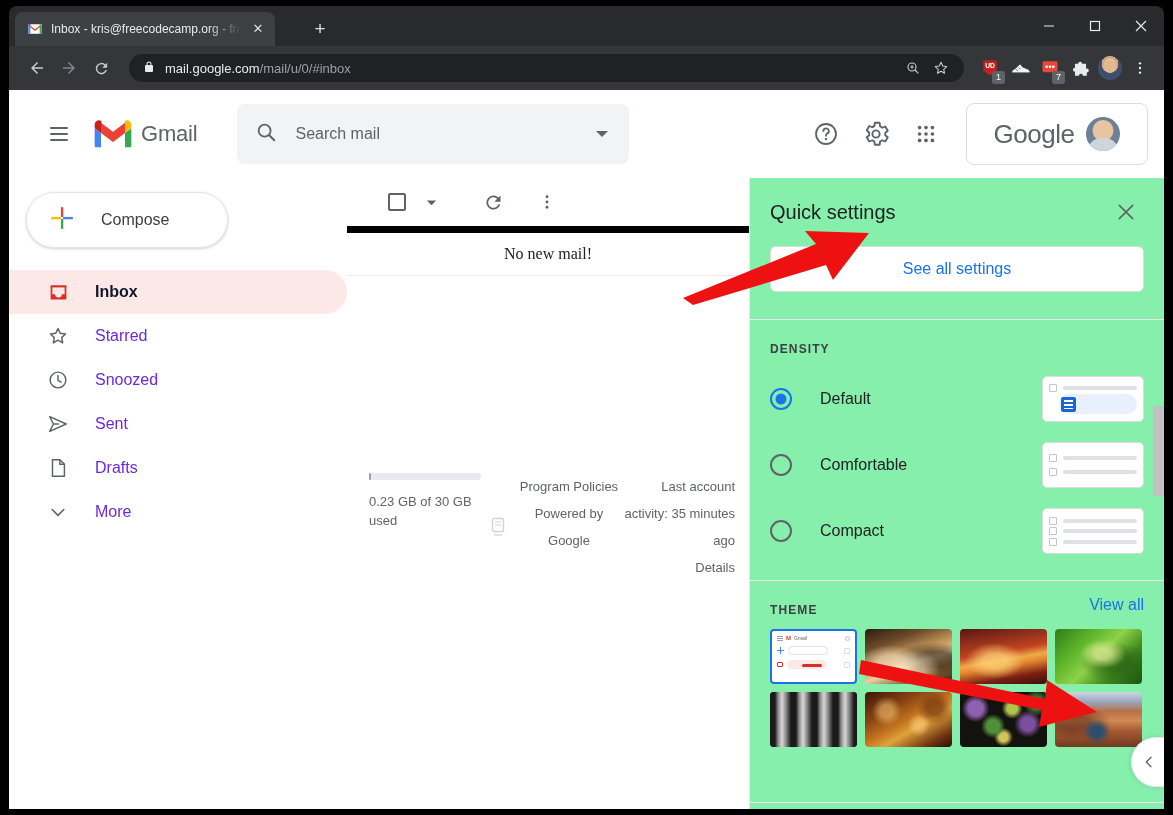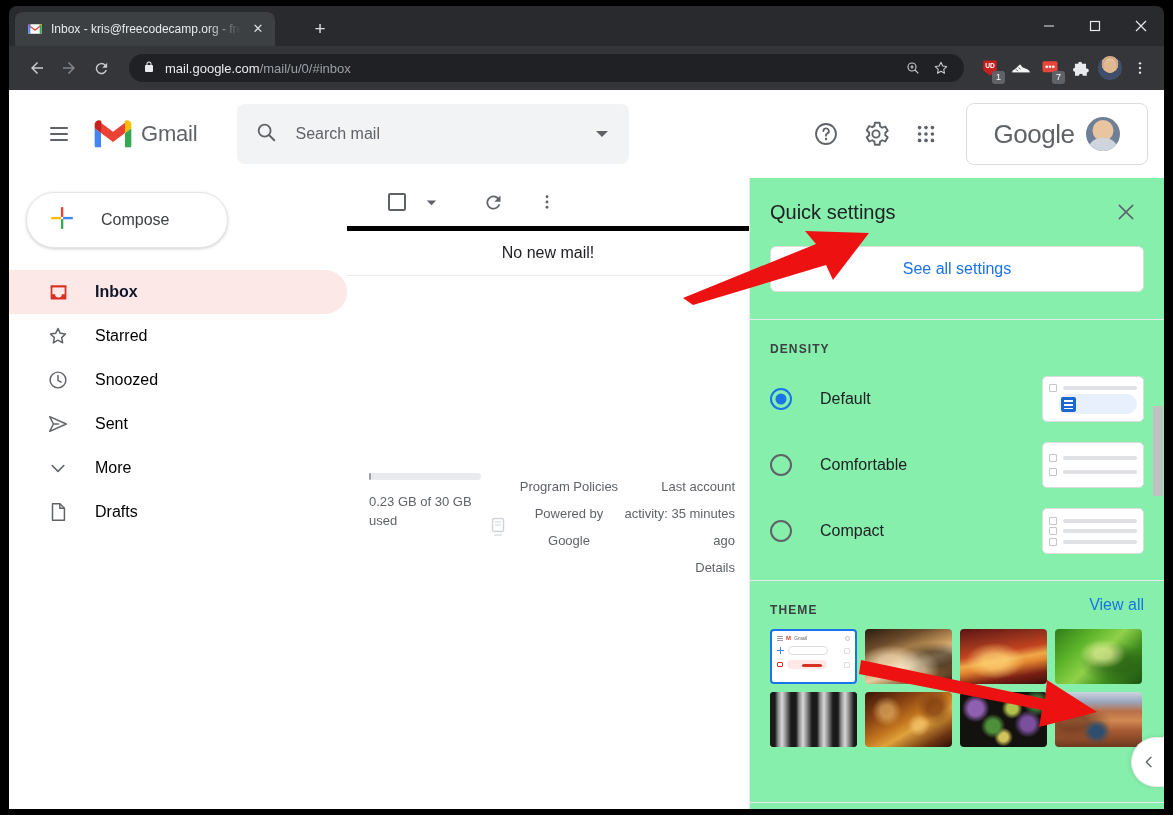--- a/index.html
+++ b/index.html
@@ -218,44 +218,44 @@
     display: flex; align-items: center;
     padding-left: 22px; gap: 26px;
   }
   .compose-label { font-size: 16px; color: #3c4043; }
   .navlist { margin-top: 22px; }
   .navitem {
     height: 44px;
     display: flex; align-items: center;
     padding-left: 38px; gap: 26px;
     border-radius: 0 22px 22px 0;
-    color: #000000;
+    color: #6d28d9;
     font-size: 16px;
   }
   .navitem.active { background: #fce8e6; color: #0f172a; font-weight: bold; }
   .navicon-s { width: 22px; height: 22px; flex: 0 0 22px; display: flex; align-items: center; justify-content: center; }
 
   
   .maillist {
     flex: 1 1 auto;
     position: relative;
     min-width: 0;
   }
   .toolbar {
     height: 48px;
     display: flex; align-items: center;
     padding-left: 28px; gap: 0;
   }
   .tb-btn { width: 44px; height: 44px; display: flex; align-items: center; justify-content: center; color: #5f6368; }
   .selbox { width: 18px; height: 18px; border: 2px solid #5f6368; border-radius: 2px; }
   .emptyrow {
-    border-top: 5px solid #000000;
+    border-top: 7px solid #000000;
     border-bottom: 1px solid #e8eaed;
     height: 50px;
-    display: flex; align-items: center; justify-content: center;
+    display: flex; align-items: center; justify-content: center; font-family: Liberation Serif, serif;
   }
   .emptyrow span { font-size: 16px; color: #202124; }
 
   .footer {
     position: absolute; left: 0; right: 0; top: 295px;
     display: flex;
     padding: 0 14px 0 22px;
     font-size: 13px; color: #5f6368;
   }
   .fcol { flex: 1 1 0; }
@@ -667,34 +667,34 @@
             <span class="navicon-s">
               <svg width="22" height="22" viewBox="0 0 24 24">
                   <path d="M3 4l18 8-18 8 4-8z" fill="none" stroke="#5f6368" stroke-width="1.6" stroke-linejoin="round"></path>
                   <path d="M7 12h6" stroke="#5f6368" stroke-width="1.6"></path>
                 </svg>
             </span>
             <span>Sent</span>
           </div>
           <div class="navitem">
             <span class="navicon-s">
-              <svg width="20" height="20" viewBox="0 0 24 24">
-                  <path d="M5 9l7 7 7-7" fill="none" stroke="#5f6368" stroke-width="1.9" stroke-linecap="round" stroke-linejoin="round"></path>
-                </svg>
-            </span>
-            <span>More</span>
-          </div>
-          <div class="navitem">
-            <span class="navicon-s">
               <svg width="22" height="22" viewBox="0 0 24 24">
                   <path d="M6 3h8l5 5v13H6z" fill="none" stroke="#5f6368" stroke-width="1.6" stroke-linejoin="round"></path>
                   <path d="M14 3v5h5" fill="none" stroke="#5f6368" stroke-width="1.6"></path>
                 </svg>
             </span>
             <span>Drafts</span>
+          </div>
+          <div class="navitem">
+            <span class="navicon-s">
+              <svg width="20" height="20" viewBox="0 0 24 24">
+                  <path d="M5 9l7 7 7-7" fill="none" stroke="#5f6368" stroke-width="1.9" stroke-linecap="round" stroke-linejoin="round"></path>
+                </svg>
+            </span>
+            <span>More</span>
           </div>
         </div>
       </div>
 
       <div class="maillist">
         <div class="toolbar">
           <div class="tb-btn">
             <span class="selbox"></span>
           </div>
           <div class="tb-btn" style="width:24px">

